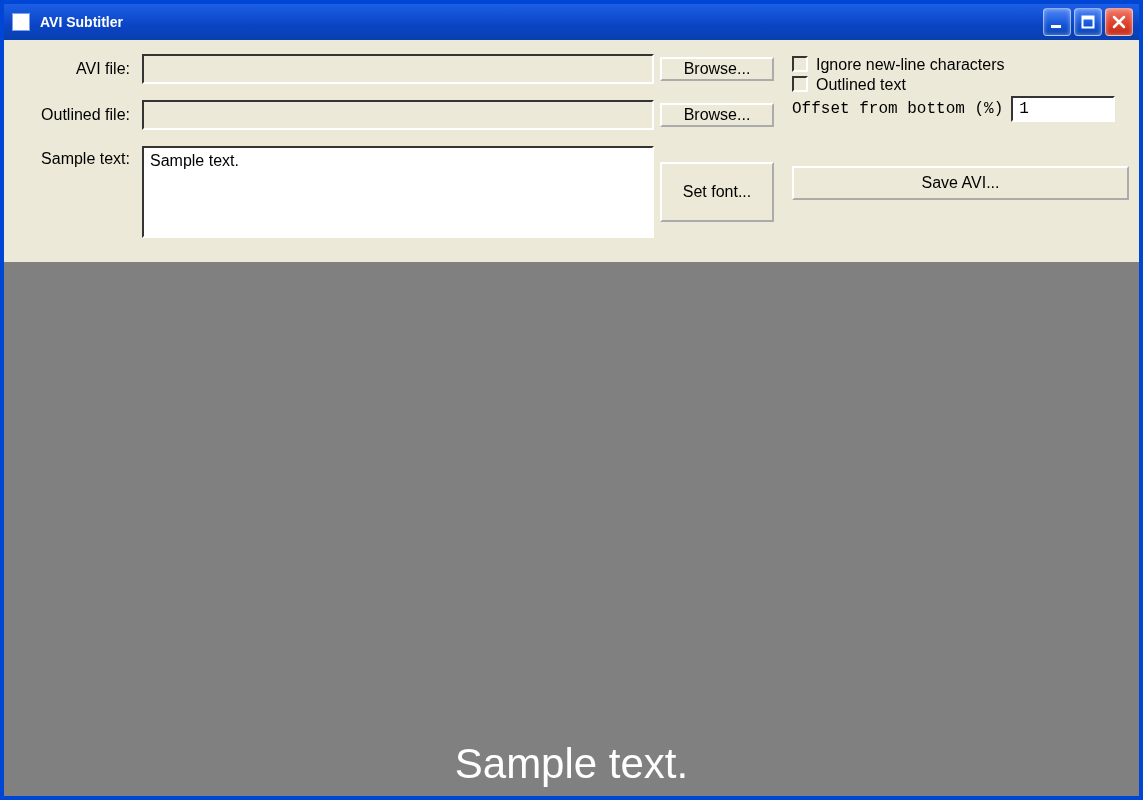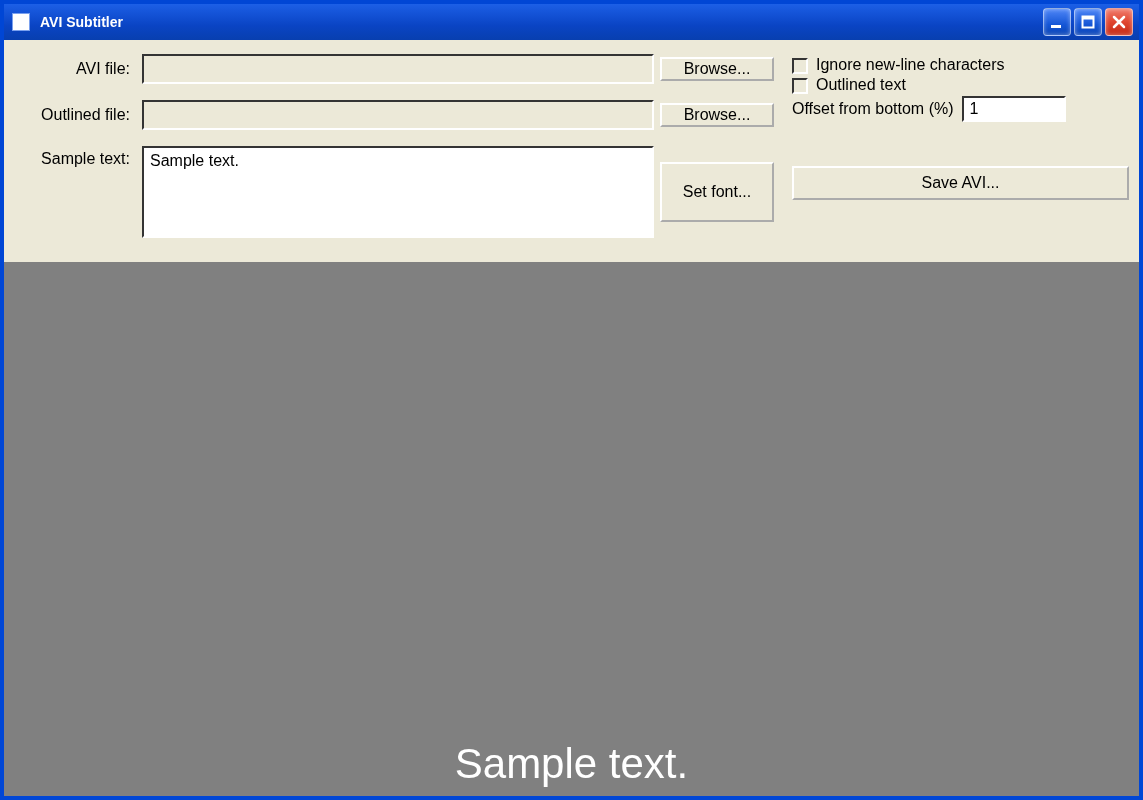--- a/index.html
+++ b/index.html
@@ -95,28 +95,28 @@
     background: #fff;
     border: 2px inset #fff;
     border-top-color: #888; border-left-color: #888;
     padding: 4px 6px;
     font: inherit;
     resize: none;
     overflow: hidden;
   }
   .setfont-btn { height: 60px; align-self: center; }
 
-  .chk-row { display: flex; align-items: flex-end; gap: 8px; margin-bottom: 2px; }
+  .chk-row { display: flex; align-items: flex-start; gap: 8px; margin-bottom: 2px; }
   .chk {
     width: 16px; height: 16px;
     background: #ece9d8;
     border: 2px inset #fff;
     border-top-color: #888; border-left-color: #888;
   }
-  .offset-row { display: flex; align-items: center; gap: 8px; margin-top: 2px; }
+  .offset-row { display: flex; align-items: center; gap: 8px; margin-top: 2px; font-family: Liberation Mono, monospace; }
   .offset-input {
     width: 104px; height: 26px;
     background: #fff;
     border: 2px inset #fff;
     border-top-color: #888; border-left-color: #888;
     padding: 0 6px;
     font: inherit;
   }
   .save-wrap { margin-top: 44px; }
 

